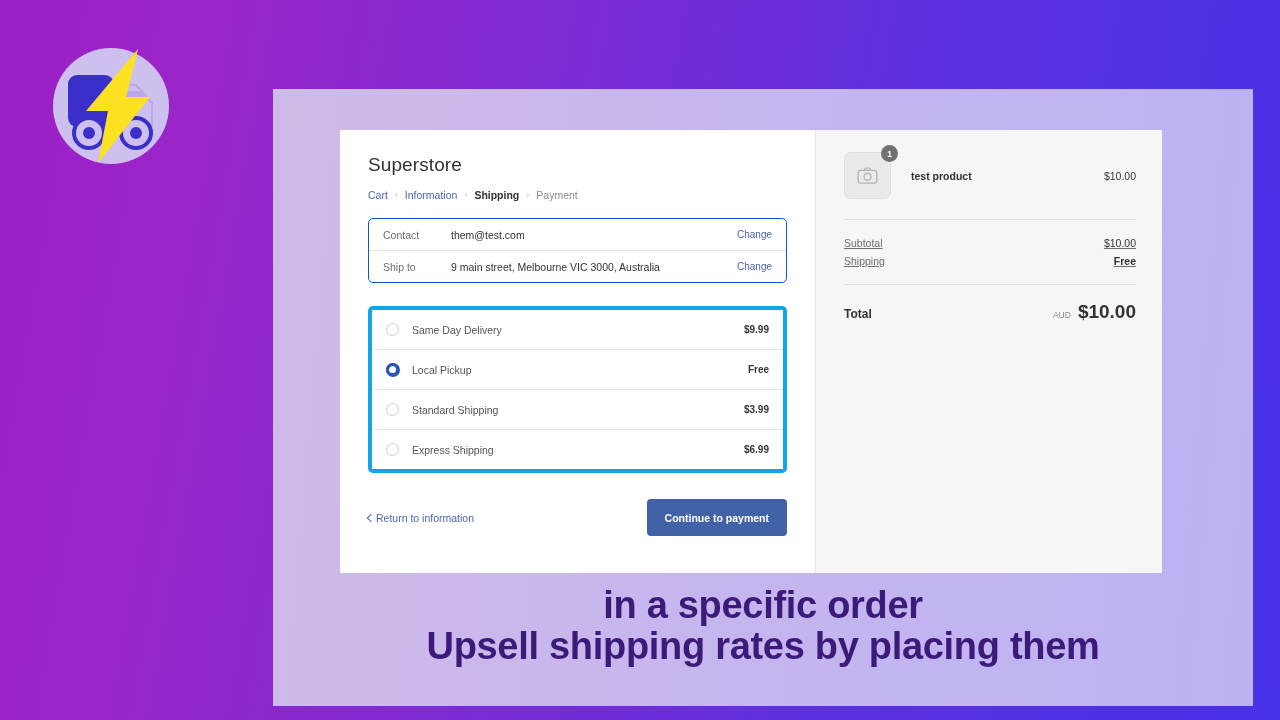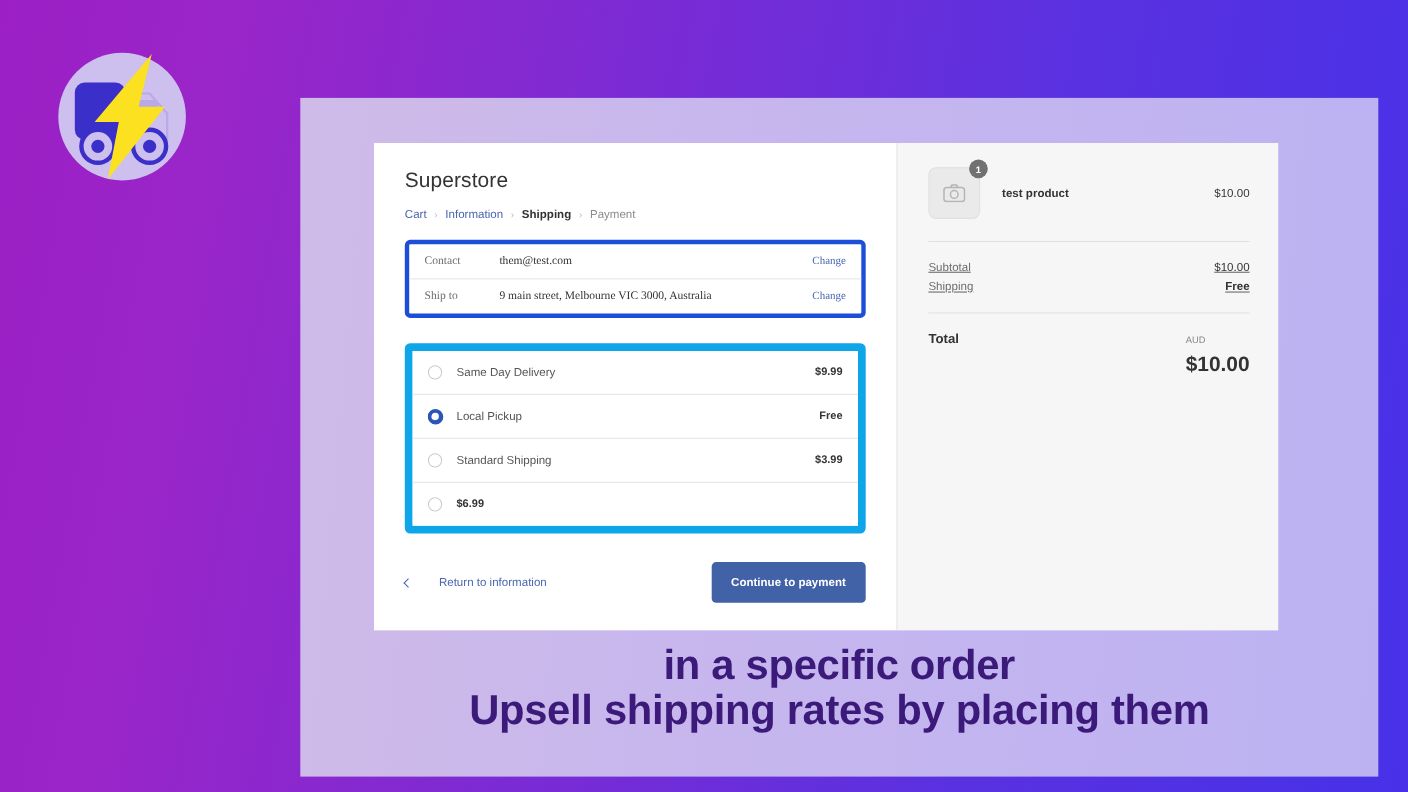--- a/index.html
+++ b/index.html
@@ -77,24 +77,23 @@
     margin-bottom: 17px;
     color: #737373;
   }
   .crumb-link { color: #4b66b0; }
   .crumb-current { color: #333333; font-weight: bold; }
   .crumb-next { color: #8c8c8c; }
   .crumb-sep { color: #b6b6b6; font-size: 9px; }
 
   
   .info-box {
-    border: 4px solid #1d4ed8;
+    border: 1px solid #1d4ed8;
     border-radius: 5px;
     margin-bottom: 23px;
-    font-family: Liberation Serif, serif;
   }
   .info-row {
     display: flex;
     align-items: center;
     padding: 0 14px;
     height: 31px;
     font-size: 10.5px;
   }
   .info-row + .info-row { border-top: 1px solid #e6e6e6; }
   .info-label { width: 68px; color: #6d6d6d; flex: none; }
@@ -102,21 +101,21 @@
   .info-change { color: #4b66b0; font-size: 10px; }
 
   
   .section-title {
     font-size: 13px;
     color: #333333;
     margin: 0 0 12px 0;
     font-weight: 400;
   }
   .methods {
-    border: 7px solid #0ea5e9;
+    border: 4px solid #0ea5e9;
     border-radius: 5px;
     overflow: hidden;
   }
   .method-row {
     display: flex;
     align-items: center;
     height: 39px;
     padding: 0 14px;
     font-size: 10.5px;
     background: #ffffff;
@@ -152,21 +151,21 @@
   
   .actions {
     display: flex;
     align-items: center;
     justify-content: space-between;
     margin-top: 26px;
   }
   .return-link {
     display: flex;
     align-items: center;
-    gap: 25px;
+    gap: 2px;
     color: #4b66b0;
     font-size: 10.5px;
   }
   .chevron-left {
     display: inline-block;
     width: 5px; height: 5px;
     border-left: 1.3px solid #4b66b0;
     border-bottom: 1.3px solid #4b66b0;
     transform: rotate(45deg);
   }
@@ -234,21 +233,21 @@
   }
   .sum-row .val { color: #333333; }
   .sum-row .val.bold { font-weight: bold; }
   .total-row {
     display: flex;
     justify-content: space-between;
     align-items: baseline;
     padding-top: 16px;
   }
   .total-label { font-size: 12px; color: #333333; font-weight: bold; }
-  .total-right { display: flex; align-items: baseline; gap: 7px; flex-direction: column; }
+  .total-right { display: flex; align-items: baseline; gap: 7px; }
   .total-cur { font-size: 8.5px; color: #888888; }
   .total-amount { font-size: 19px; color: #333333; font-weight: bold; }
 
   
   .caption {
     position: absolute;
     left: 0;
     right: 0;
     top: 496px;
     text-align: center;
@@ -320,20 +319,21 @@
           <span class="method-name">Local Pickup</span>
           <span class="method-price">Free</span>
         </div>
         <div class="method-row">
           <span class="radio"></span>
           <span class="method-name">Standard Shipping</span>
           <span class="method-price">$3.99</span>
         </div>
         <div class="method-row">
           <span class="radio"></span>
+          <span class="method-name">Express Shipping</span>
           <span class="method-price">$6.99</span>
         </div>
       </div>
 
       <div class="actions">
         <span class="return-link">
           <span class="chevron-left"></span>
           <span>Return to information</span>
         </span>
         <button class="continue-btn">Continue to payment</button>

